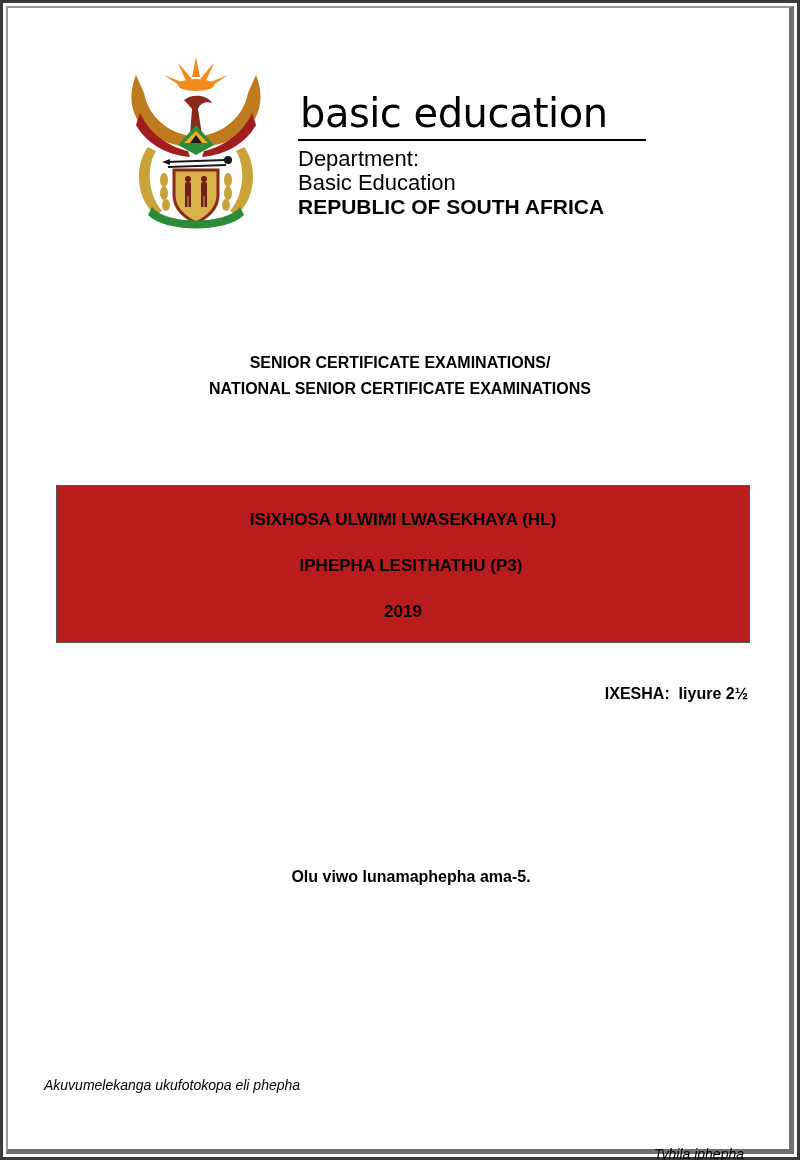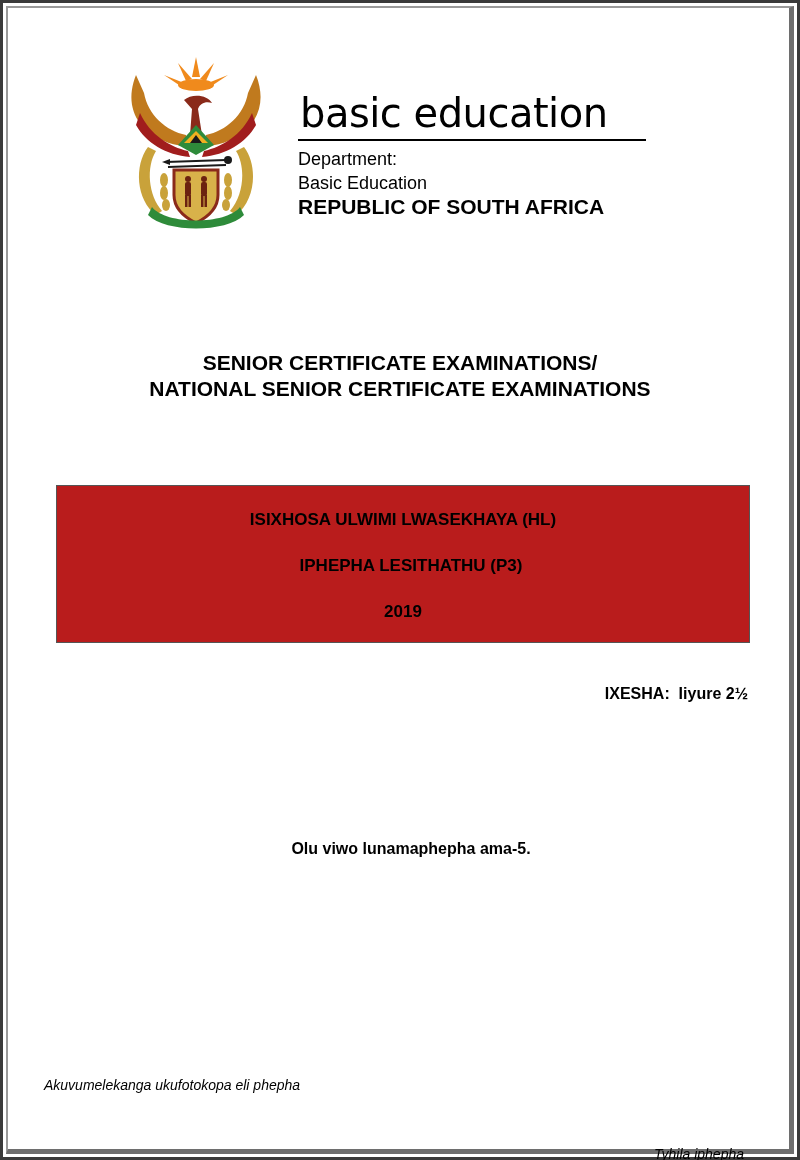--- a/index.html
+++ b/index.html
@@ -17,36 +17,36 @@
       border-right: 5px solid #6e6e6e; border-bottom: 5px solid #6e6e6e;
       box-sizing: border-box;
     }
     .emblem { position: absolute; left: 126px; top: 55px; width: 140px; height: 175px; }
     .logo-text { position: absolute; left: 298px; top: 89px; width: 348px; }
     .logo-main {
       font-family: "DejaVu Sans", sans-serif; font-size: 40px; line-height: 48px; letter-spacing: -0.5px;
       margin: 0; padding-left: 2px;
     }
     .logo-rule { height: 2px; background: #000; margin: 2px 0 6px 0; }
-    .logo-line { font-size: 18px; line-height: 24px; margin: 0; }
+    .logo-line { font-size: 22px; line-height: 24px; margin: 0; }
     .logo-line.bold { font-weight: bold; font-size: 21px; }
     .exam-title {
       position: absolute; left: 0; right: 0; top: 350px; text-align: center;
-      font-weight: bold; font-size: 21px; line-height: 26px;
+      font-weight: bold; font-size: 16px; line-height: 26px;
     }
     .subject-box {
       position: absolute; left: 56px; top: 485px; width: 694px; height: 158px; box-sizing: border-box;
       background: #b91c1c; border: 1px solid #555;
       text-align: center; font-weight: bold; font-size: 17px;
     }
     .subject-box .row { position: absolute; left: 0; right: 0; }
     .marks { position: absolute; right: 52px; top: 684px; text-align: right; font-weight: bold; font-size: 16px; }
     .marks div { height: 42px; line-height: 20px; }
     .pages-note {
-      position: absolute; left: 0; right: 0; top: 840px; text-align: center; font-weight: bold; font-size: 16px; padding-left: 22px;
+      position: absolute; left: 0; right: 0; top: 868px; text-align: center; font-weight: bold; font-size: 16px; padding-left: 22px;
     }
     .footer-left { position: absolute; left: 44px; top: 1077px; font-style: italic; font-size: 14px; }
     .footer-right { position: absolute; right: 56px; top: 1125px; font-style: italic; font-size: 14px; margin-top: 21px; }
   </style>
 </head>
 <body>
 
 <div class="frame">
     <div class="frame-inner"></div>
   </div>

